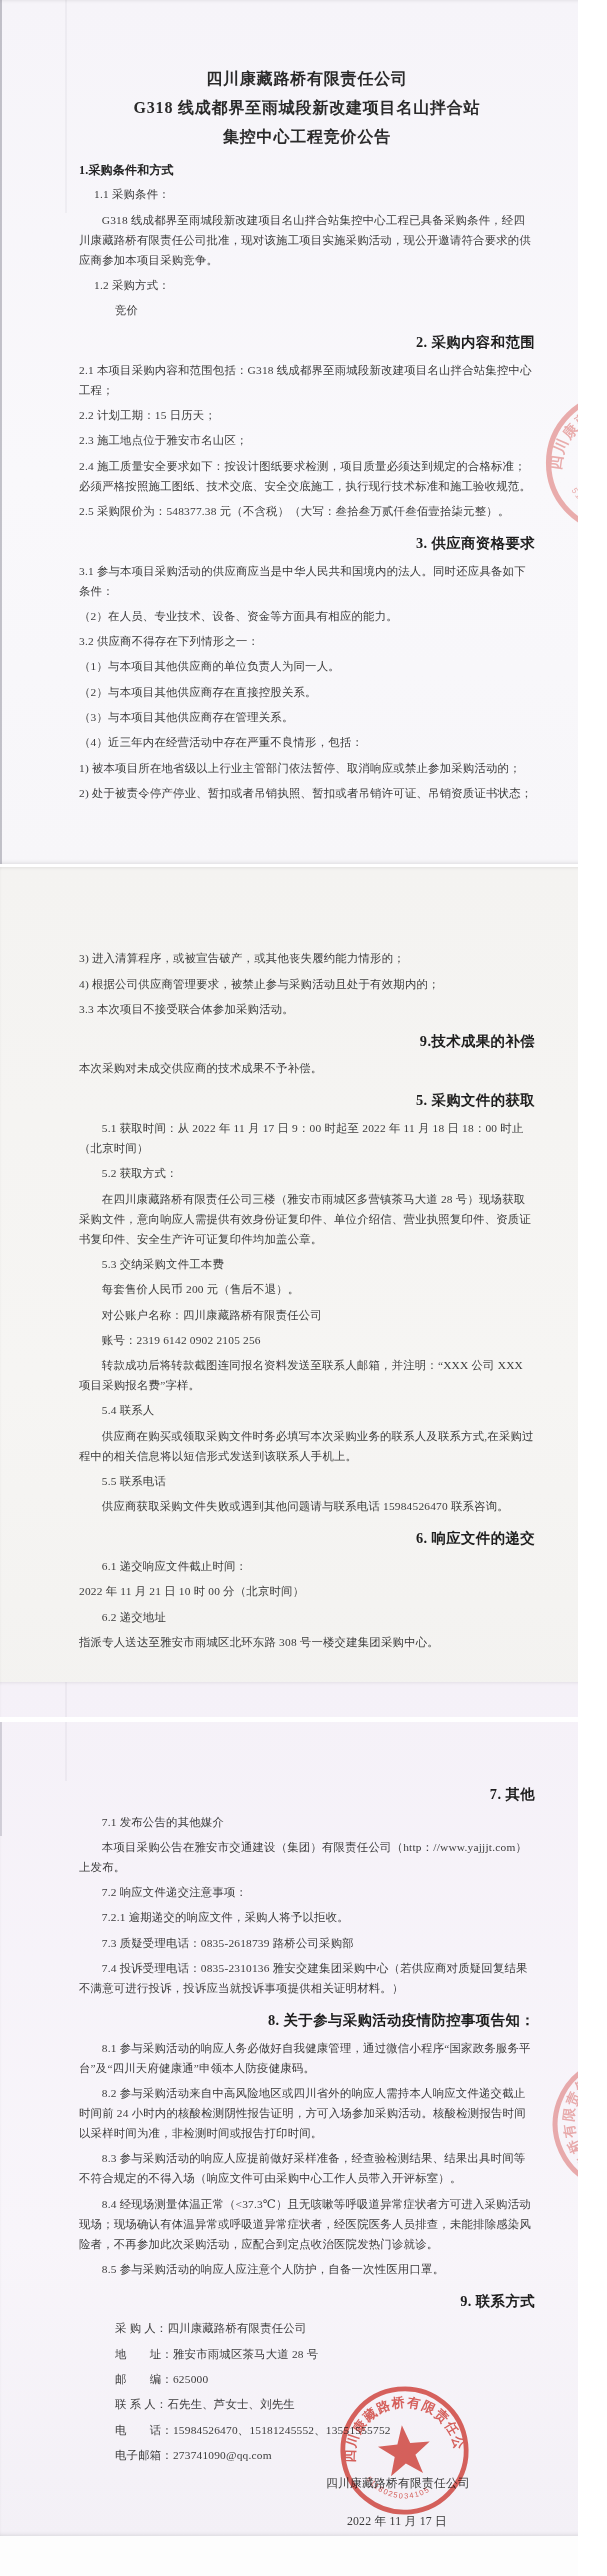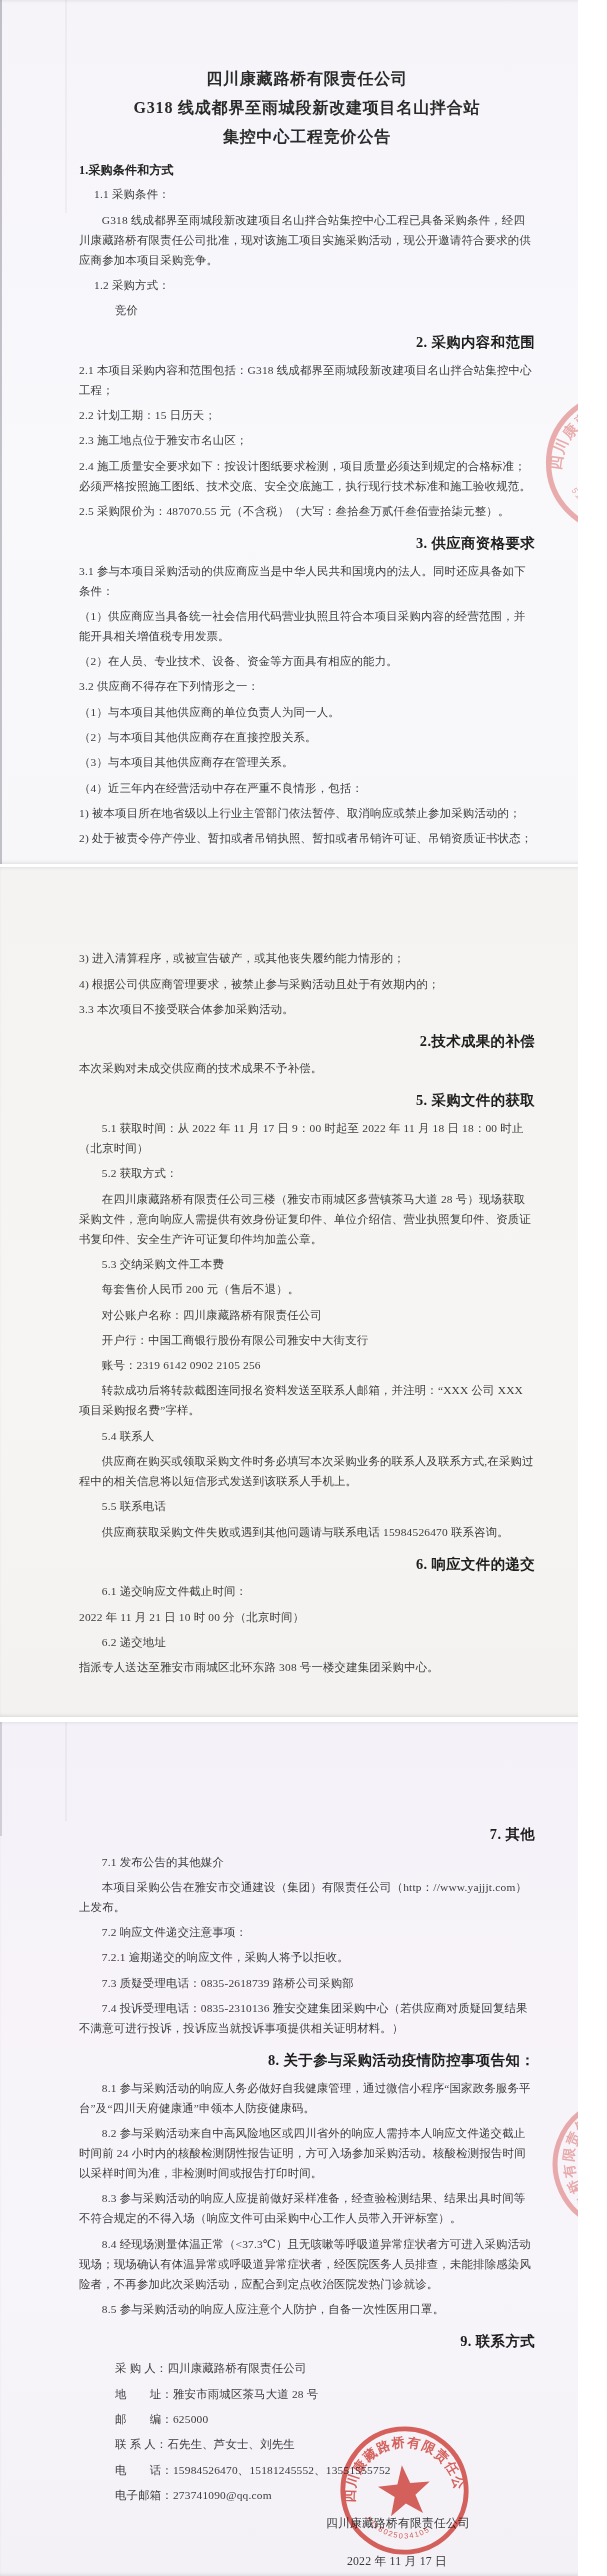--- a/index.html
+++ b/index.html
@@ -2,21 +2,21 @@
 <html style="font-size:12px"><head>
 <meta charset="utf-8">
 <style>
   html,body{margin:0;padding:0;background:#ffffff;}
   #scan{position:relative;width:578px;height:2576px;overflow:hidden;background:#fdfdfd;
         font-family:"Liberation Serif","DejaVu Serif",serif;color:#3b3b3b;}
   .page{position:absolute;left:0;width:607px;overflow:hidden;
         box-shadow:inset 0 3px 3.8px -2.3px rgba(0,0,0,.09), inset 0 -3px 4.6px -2.3px rgba(0,0,0,.12);}
   #page-1{top:0;height:864px;background:linear-gradient(180deg,#f6f4f9 0%,#f9f8fb 55%,#f7f6f9 100%);}
   #page-2{top:867px;height:850px;background:linear-gradient(180deg,#f4f3f1 0%,#f6f5f3 60%,#f3f2f0 100%);}
-  #page-3{top:1722px;height:854px;background:linear-gradient(180deg,#f5f1f8 0%,#f8f5fa 65%,#f3f0f6 100%);}
+  #page-3{top:1682px;height:854px;background:linear-gradient(180deg,#f5f1f8 0%,#f8f5fa 65%,#f3f0f6 100%);}
   .content{position:absolute;left:79px;top:0;width:456px;}
   #page-1 .content{top:64px;}
   #page-2 .content{top:76px;}
   #page-3 .content{top:90px;}
   .blk{font-size:11.4px;line-height:20px;letter-spacing:0.2px;}
   .b-title{font-size:16px;line-height:29px;text-align:center;font-weight:600;letter-spacing:0.8px;color:#2a2a2a;}
   .b-h1{font-size:14.4px;line-height:20px;font-weight:700;margin:12px 0 7.6px;color:#1e1e1e;letter-spacing:0.4px;text-align:right;}
   .b-h2{font-size:12px;line-height:16.7px;font-weight:700;margin:10.6px 0 6px;color:#222;}
   .b-p{margin:5.3px 0;}
   .b-pi{margin:5.3px 0;text-indent:2em;}
@@ -49,24 +49,23 @@
         <div class="blk b-h2"><span>1.采购条件和方式</span></div>
         <div class="blk b-sp"><span>1.1 采购条件：</span></div>
         <div class="blk b-pi"><span>G318 线成都界至雨城段新改建项目名山拌合站集控中心工程已具备采购条件，经四川康藏路桥有限责任公司批准，现对该施工项目实施采购活动，现公开邀请符合要求的供应商参加本项目采购竞争。</span></div>
         <div class="blk b-sp"><span>1.2 采购方式：</span></div>
         <div class="blk b-sp2"><span>竞价</span></div>
         <div class="blk b-h1"><span>2. 采购内容和范围</span></div>
         <div class="blk b-p"><span>2.1 本项目采购内容和范围包括：G318 线成都界至雨城段新改建项目名山拌合站集控中心工程；</span></div>
         <div class="blk b-p"><span>2.2 计划工期：15 日历天；</span></div>
         <div class="blk b-p"><span>2.3 施工地点位于</span><span class="u">雅安市名山区</span><span>；</span></div>
         <div class="blk b-p"><span>2.4 施工质量安全要求如下：按设计图纸要求检测，项目质量必须达到规定的合格标准；必须严格按照施工图纸、技术交底、安全交底施工，执行现行技术标准和施工验收规范。</span></div>
-        <div class="blk b-p"><span>2.5 采购限价为：</span><span class="u">487070.55 元</span><span>（不含税）（大写：叁拾叁万贰仟叁佰壹拾柒元整）。</span></div>
+        <div class="blk b-p"><span>2.5 采购限价为：</span><span class="u">548377.38 元</span><span>（不含税）（大写：叁拾叁万贰仟叁佰壹拾柒元整）。</span></div>
         <div class="blk b-h1"><span>3. 供应商资格要求</span></div>
         <div class="blk b-p"><span>3.1 参与本项目采购活动的供应商应当是中华人民共和国境内的法人。同时还应具备如下条件：</span></div>
-        <div class="blk b-p"><span>（1）供应商应当具备统一社会信用代码营业执照且符合本项目采购内容的经营范围，并能开具相关增值税专用发票。</span></div>
         <div class="blk b-p"><span>（2）在人员、专业技术、设备、资金等方面具有相应的能力。</span></div>
         <div class="blk b-p"><span>3.2 供应商不得存在下列情形之一：</span></div>
         <div class="blk b-p"><span>（1）与本项目其他供应商的单位负责人为同一人。</span></div>
         <div class="blk b-p"><span>（2）与本项目其他供应商存在直接控股关系。</span></div>
         <div class="blk b-p"><span>（3）与本项目其他供应商存在管理关系。</span></div>
         <div class="blk b-p"><span>（4）近三年内在经营活动中存在严重不良情形，包括：</span></div>
         <div class="blk b-p"><span>1) 被本项目所在地省级以上行业主管部门依法暂停、取消响应或禁止参加采购活动的；</span></div>
         <div class="blk b-p"><span>2) 处于被责令停产停业、暂扣或者吊销执照、暂扣或者吊销许可证、吊销资质证书状态；</span></div>
       </div>
     <div class="stamp stamp-p1"><svg viewBox="0 0 200 200" width="100%" height="100%">
@@ -81,30 +80,29 @@
             <text font-size="11" fill="#e2716c" letter-spacing="2" font-family="Liberation Sans, sans-serif"><textPath href="#arcB1">5118025034105</textPath></text>
           </g>
         </svg></div>
   </div>
 
   <div class="page" id="page-2">
     <div class="content">
         <div class="blk b-p"><span>3) 进入清算程序，或被宣告破产，或其他丧失履约能力情形的；</span></div>
         <div class="blk b-p"><span>4) 根据公司供应商管理要求，被禁止参与采购活动且处于有效期内的；</span></div>
         <div class="blk b-p"><span>3.3 本次项目不接受联合体参加采购活动。</span></div>
-        <div class="blk b-h1"><span>2.技术成果的补偿</span></div>
+        <div class="blk b-h1"><span>9.技术成果的补偿</span></div>
         <div class="blk b-p"><span>本次采购对未成交供应商的技术成果不予补偿。</span></div>
         <div class="blk b-h1"><span>5. 采购文件的获取</span></div>
         <div class="blk b-pi"><span>5.1 获取时间：从 </span><span class="u">2022</span><span> 年 </span><span class="u">11</span><span> 月 </span><span class="u">17</span><span> 日 9：00 时起至 </span><span class="u">2022</span><span> 年 </span><span class="u">11</span><span> 月 </span><span class="u">18</span><span> 日 18：00 时止（北京时间）</span></div>
         <div class="blk b-pi"><span>5.2 获取方式：</span></div>
         <div class="blk b-pi"><span>在</span><span class="u">四川康藏路桥有限责任公司三楼（雅安市雨城区多营镇茶马大道 28 号）</span><span>现场获取采购文件，意向响应人需提供有效身份证复印件、单位介绍信、营业执照复印件、资质证书复印件、安全生产许可证复印件均加盖公章。</span></div>
         <div class="blk b-pi"><span>5.3 交纳采购文件工本费</span></div>
         <div class="blk b-pi"><span>每套售价人民币 </span><span class="u">200</span><span> 元（售后不退）。</span></div>
         <div class="blk b-pi"><span>对公账户名称：四川康藏路桥有限责任公司</span></div>
-        <div class="blk b-pi"><span>开户行：中国工商银行股份有限公司雅安中大街支行</span></div>
         <div class="blk b-pi"><span>账号：2319 6142 0902 2105 256</span></div>
         <div class="blk b-pi"><span>转款成功后将转款截图连同报名资料发送至联系人邮箱，并注明：“XXX 公司 XXX 项目采购报名费”字样。</span></div>
         <div class="blk b-pi"><span>5.4 联系人</span></div>
         <div class="blk b-pi"><span>供应商在购买或领取采购文件时务必填写本次采购业务的联系人及联系方式,在采购过程中的相关信息将以短信形式发送到该联系人手机上。</span></div>
         <div class="blk b-pi"><span>5.5 联系电话</span></div>
         <div class="blk b-pi"><span>供应商获取采购文件失败或遇到其他问题请与联系电话 </span><span class="u">15984526470</span><span> 联系咨询。</span></div>
         <div class="blk b-h1"><span>6. 响应文件的递交</span></div>
         <div class="blk b-pi"><span>6.1 递交响应文件截止时间：</span></div>
         <div class="blk b-p"><span class="u">2022 年 11 月 21 日 10 时 00 分（北京时间）</span></div>
         <div class="blk b-pi"><span>6.2 递交地址</span></div>

